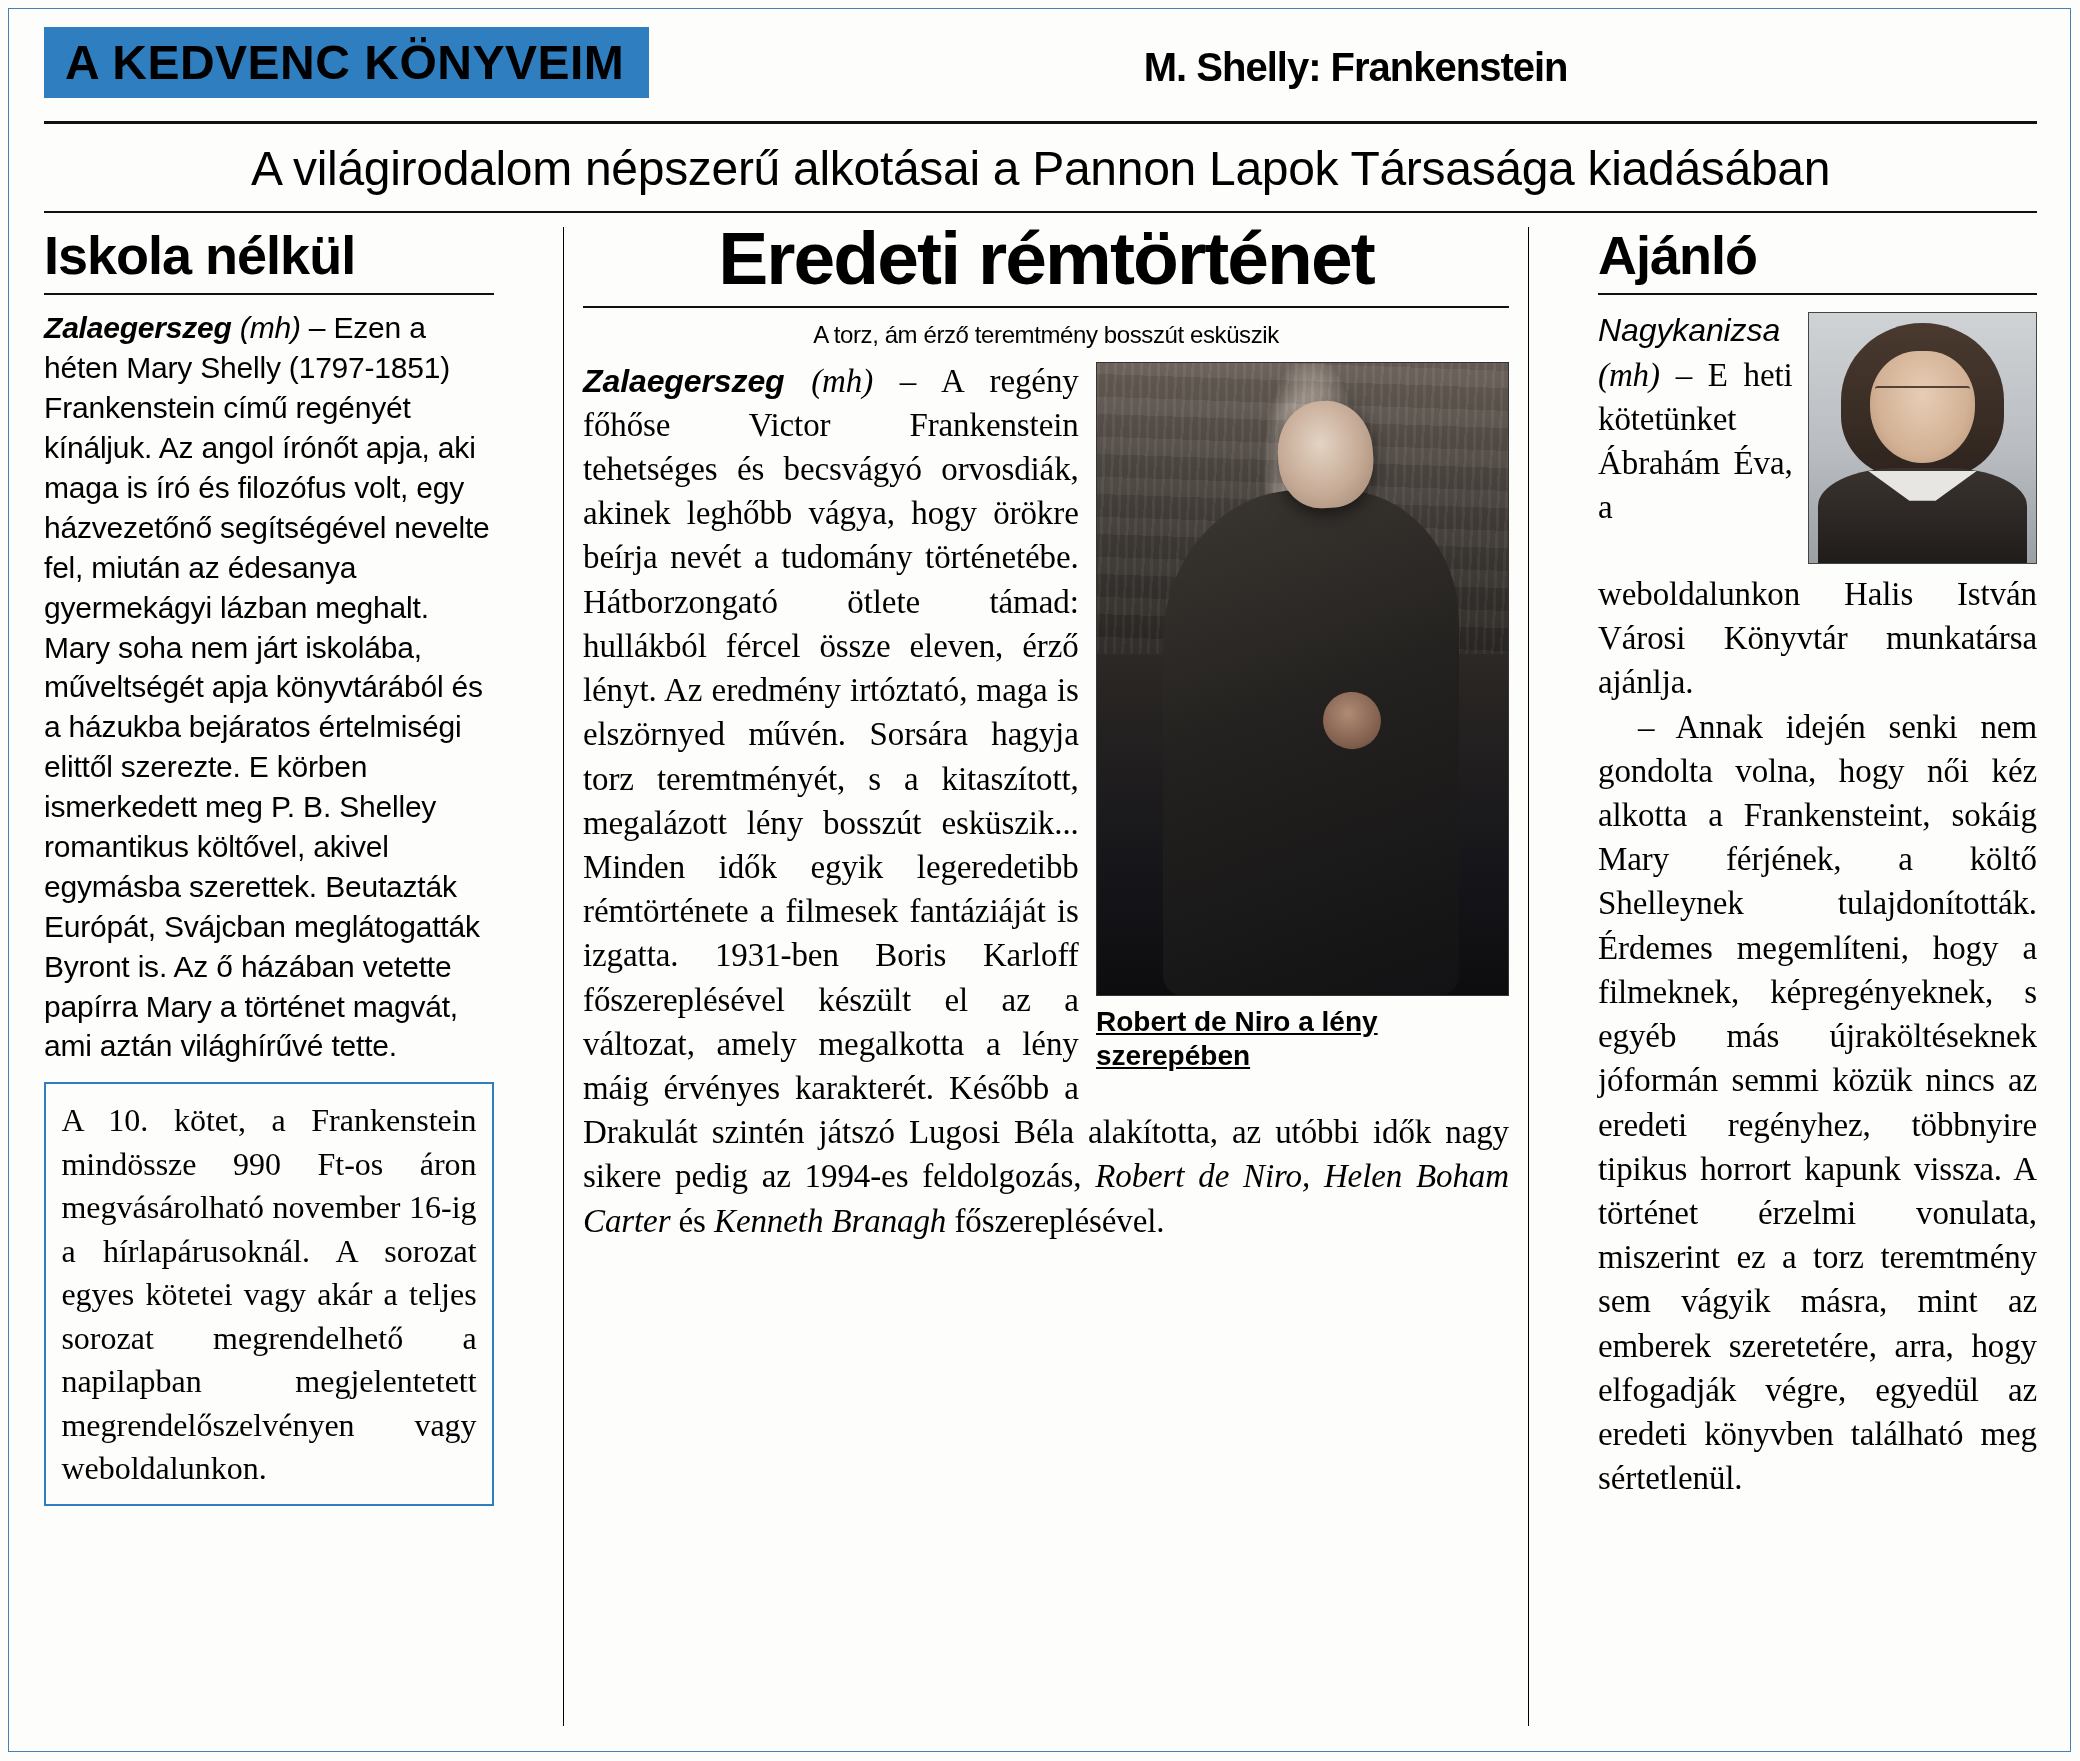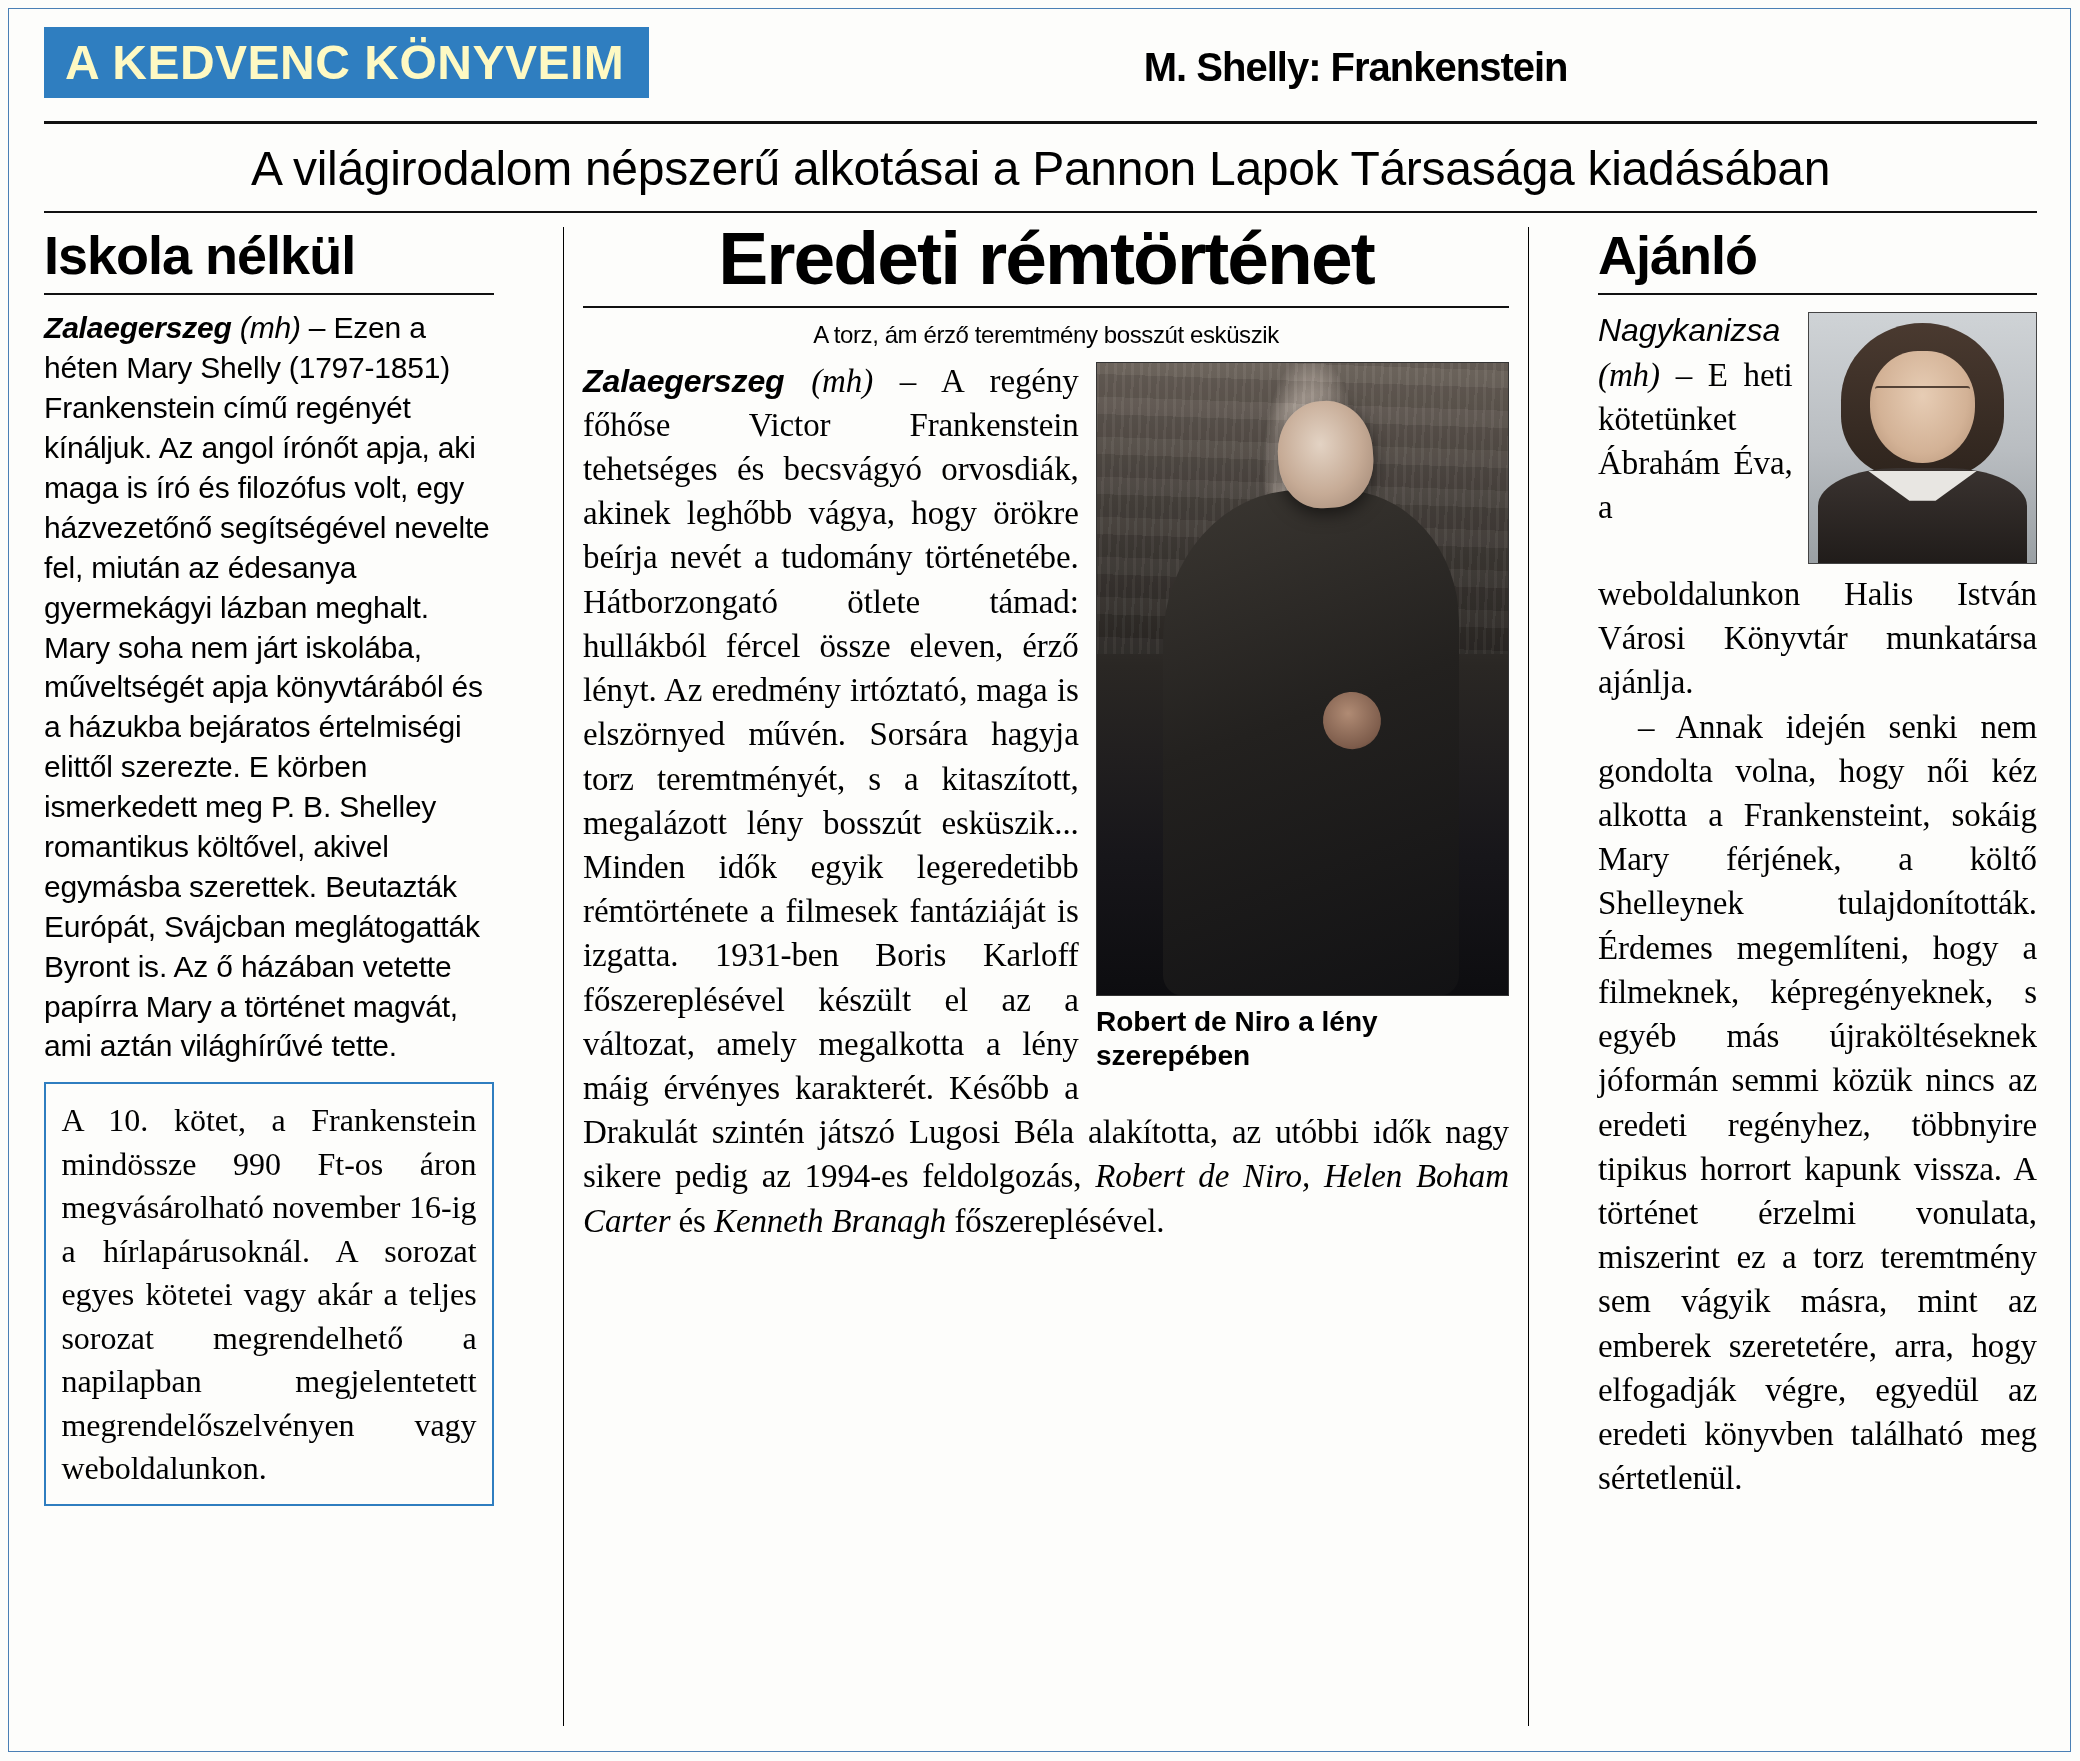--- a/index.html
+++ b/index.html
@@ -34,21 +34,21 @@
   
   .masthead {
     position: relative;
     display: flex;
     align-items: stretch;
     margin: 9.6px 23px 0 23px;
     height: 88px;
   }
   .kicker {
     background: #2f7ec0;
-    color: #fef9c3;
+    color: #000000;
     font-weight: bold;
     font-size: 48px;
     letter-spacing: 0.5px;
     display: flex;
     align-items: center;
     padding: 0 25px 0 21px;
     height: 71px;
     flex: 0 0 auto;
     font-family: "Liberation Sans", sans-serif;
   }
@@ -210,20 +210,21 @@
       repeating-linear-gradient(92deg, rgba(255,255,255,0.045) 0 2.9px, rgba(0,0,0,0.05) 2.9px 8.6px),
       repeating-linear-gradient(2deg, rgba(255,255,255,0.03) 0 17.3px, rgba(0,0,0,0.07) 17.3px 40px);
     opacity: .85;
   }
   .caption {
     font-family: "Liberation Sans", sans-serif;
     font-weight: bold;
     font-size: 28px;
     margin-top: 8.6px;
     line-height: 1.2;
+    text-decoration: underline;
   }
   .right-body {
     font-family: "Liberation Serif", serif;
     font-size: 33px;
     line-height: 1.34;
     text-align: justify;
     letter-spacing: -0.1px;
   }
   .right-body .dateline { font-weight: normal; font-style: italic; font-family: "Liberation Sans", sans-serif; font-size: 32px;}
   .right-body .mh { font-style: italic; font-weight: normal; font-family: "Liberation Serif", serif; }

